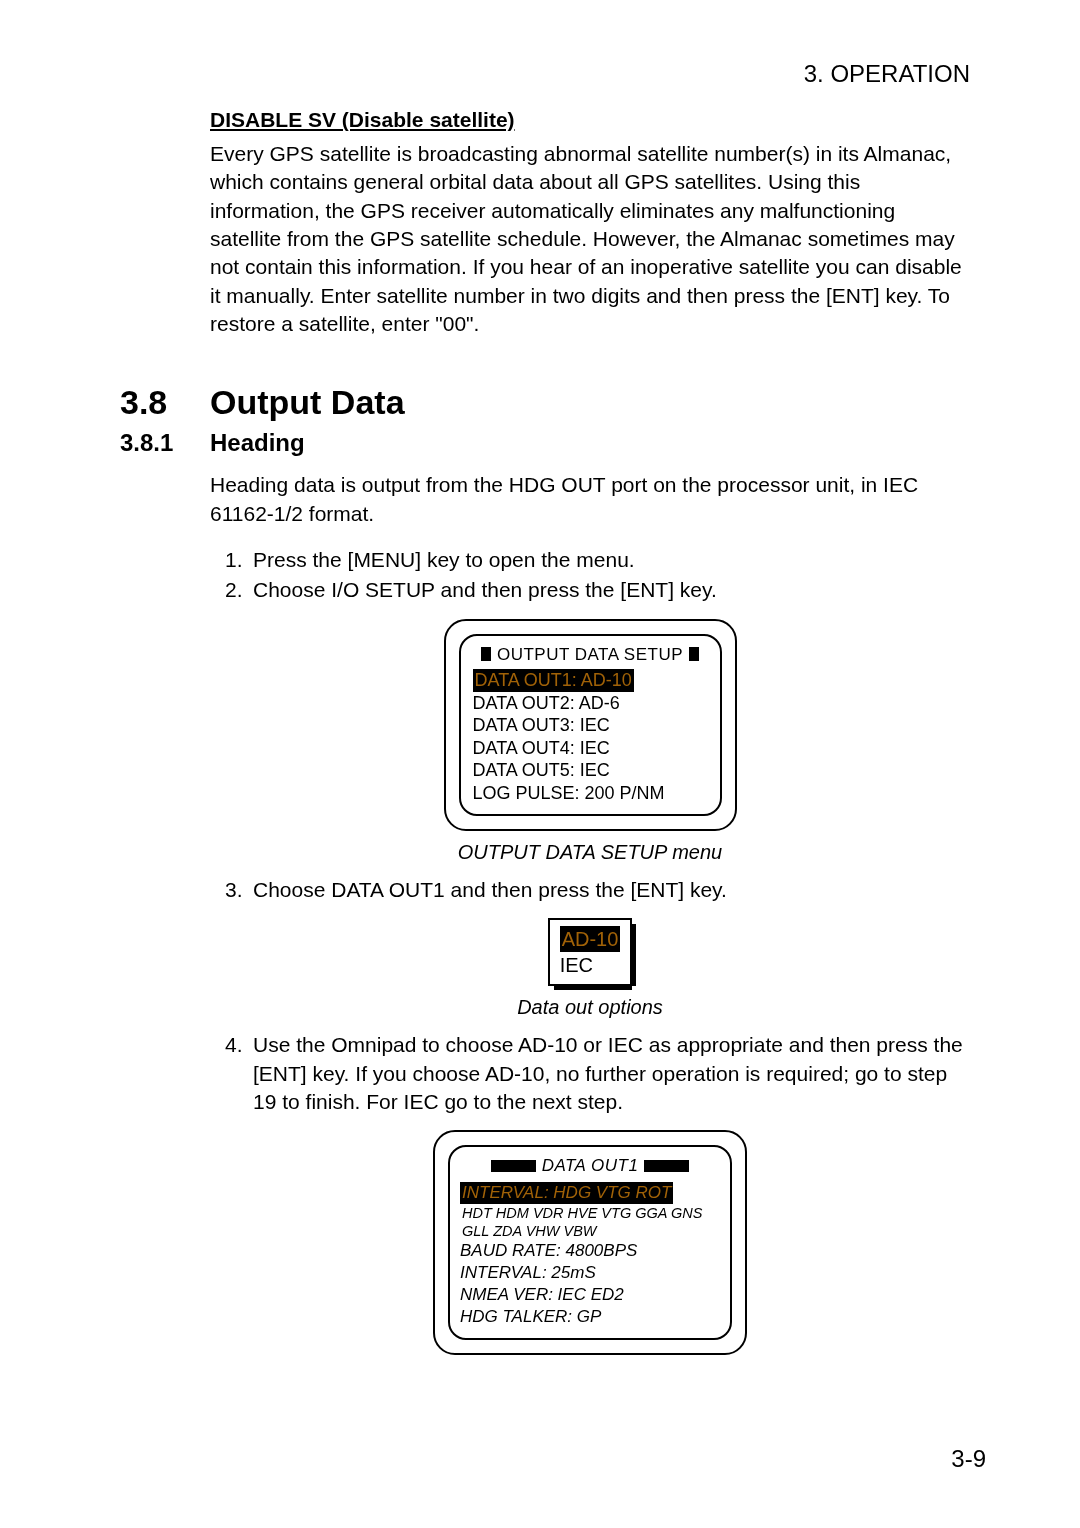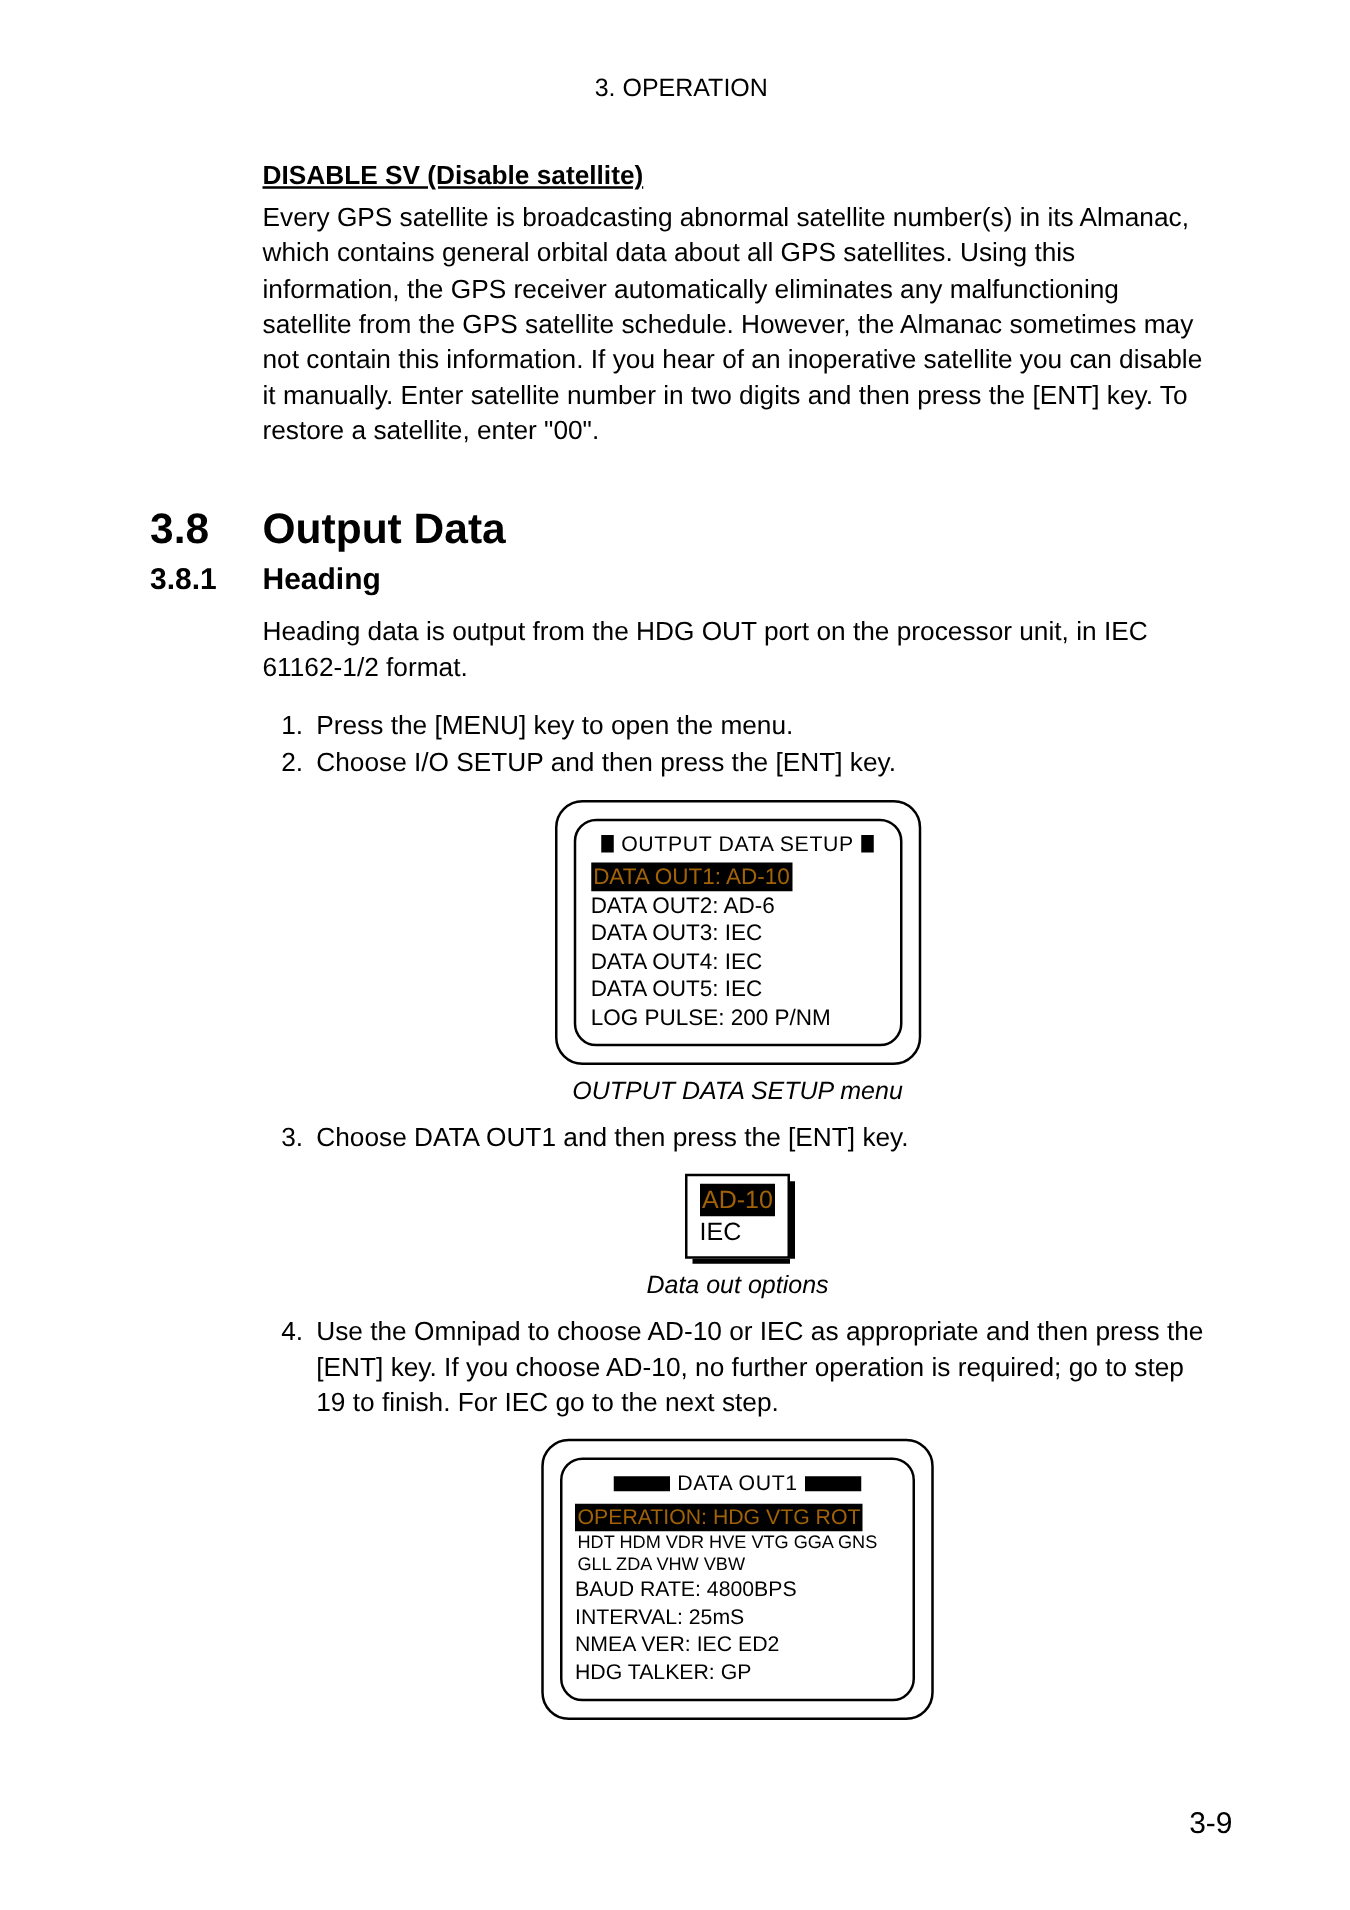--- a/index.html
+++ b/index.html
@@ -9,23 +9,23 @@
     font-family: Arial, Helvetica, sans-serif;
     color: #000;
     width: 1080px;
     height: 1528px;
     position: relative;
   }
   .page {
     padding: 60px 110px 50px 120px;
   }
   .header-right {
-    text-align: center;
-    font-size: 20px;
-    margin-bottom: 46px;
+    text-align: right;
+    font-size: 24px;
+    margin-bottom: 20px;
   }
   .subsection {
     margin-left: 90px;
   }
   .disable-title {
     font-weight: bold;
     text-decoration: underline;
     font-size: 21px;
     margin-bottom: 8px;
   }
@@ -161,20 +161,21 @@
   }
   
   .lcd-inner3 {
     border: 2px solid #000;
     border-radius: 18px;
     padding: 8px 10px 10px 10px;
     width: 260px;
     text-align: left;
     font-size: 17px;
     line-height: 1.3;
+    font-style: italic;
   }
   .lcd-title-row3 {
     display: flex;
     align-items: center;
     justify-content: center;
     gap: 6px;
     margin-bottom: 4px;
   }
   .title-bar3 {
     width: 45px;
@@ -276,21 +277,21 @@
     </div>
 
     <div class="fig-wrap">
       <div class="lcd-box1">
         <div class="lcd-inner3">
           <div class="lcd-title-row3">
             <span class="title-bar3"></span>
             <span class="lcd-title">DATA OUT1</span>
             <span class="title-bar3"></span>
           </div>
-          <div><span class="lcd-sel">OPERATION: HDG VTG ROT</span></div>
+          <div><span class="lcd-sel">INTERVAL: HDG VTG ROT</span></div>
           <div class="small-line">HDT HDM VDR HVE VTG GGA GNS</div>
           <div class="small-line">GLL ZDA VHW VBW</div>
           <div>BAUD RATE: 4800BPS</div>
           <div>INTERVAL: 25mS</div>
           <div>NMEA VER: IEC ED2</div>
           <div>HDG TALKER: GP</div>
         </div>
       </div>
     </div>
   </div>

